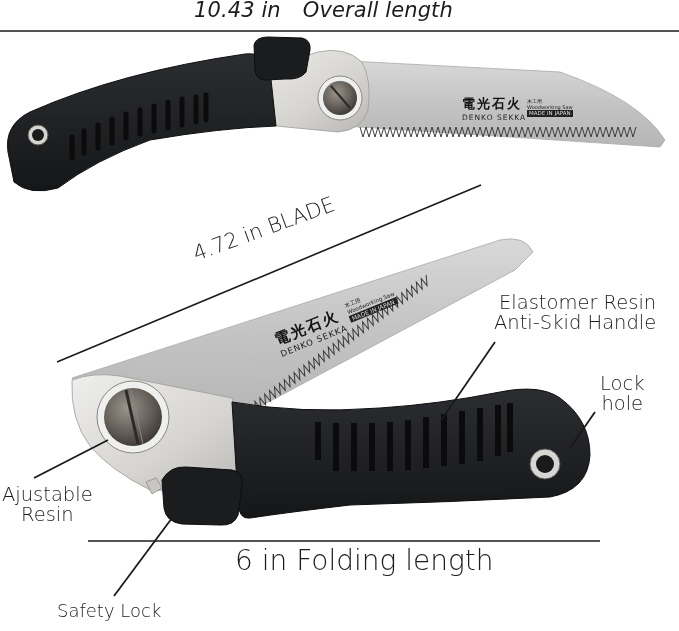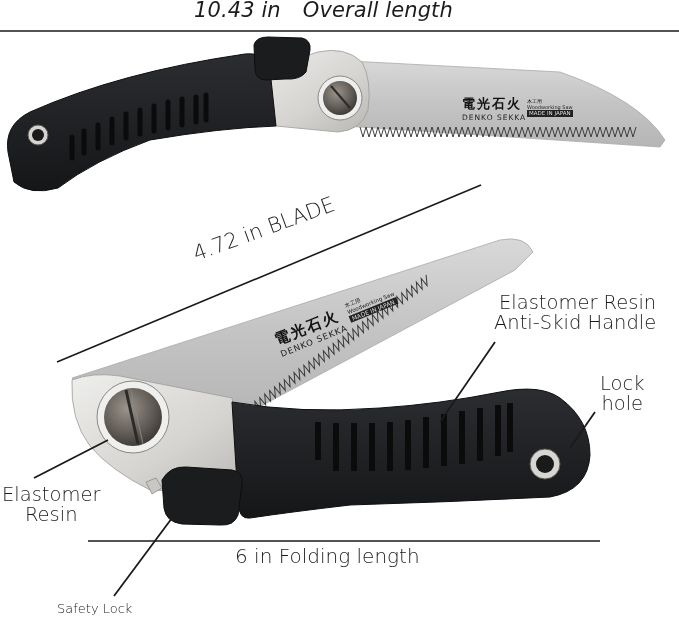--- a/index.html
+++ b/index.html
@@ -6,22 +6,22 @@
   body { width:679px; height:631px; position:relative; overflow:hidden;
          font-family:"DejaVu Sans", "Liberation Sans", sans-serif; color:#1a1a1a; }
   .stage { position:absolute; left:0; top:0; width:679px; height:631px; }
   .label { position:absolute; font-weight:300; color:#1c1c1c; white-space:nowrap; line-height:1.05; }
   .lbl-overall { left:194px; top:-1px; font-size:21px; letter-spacing:0.1px;font-style:italic; }
   .lbl-overall .gap { display:inline-block; width:22px; }
   .lbl-blade { left:190px; top:244px; font-size:21px; transform-origin:0 0; transform:rotate(-20deg); }
   .lbl-elast { left:494px; top:293px; font-size:19.5px; text-align:right; }
   .lbl-rope { left:600px; top:374px; font-size:19.5px; text-align:center; }
   .lbl-bolt { left:2px; top:485px; font-size:19.5px; text-align:center; }
-  .lbl-lock { left:57px; top:602px; font-size:13px; }
-  .lbl-folding { left:235px; top:546px; font-size:20px; }
+  .lbl-lock { left:57px; top:602px; font-size:18px; }
+  .lbl-folding { left:235px; top:546px; font-size:28px; }
   svg.art { position:absolute; left:0; top:0; }
 </style>
 </head>
 <body>
 
 <div class="stage">
 
   <svg class="art" width="679" height="631" viewBox="0 0 679 631">
     <defs>
       <linearGradient id="bladeG" x1="0" y1="0" x2="0" y2="1">
@@ -162,18 +162,18 @@
 
   <div class="label lbl-elast">
     <div>Elastomer Resin</div>
     <div>Anti-Skid Handle</div>
   </div>
   <div class="label lbl-rope">
     <div>Lock</div>
     <div>hole</div>
   </div>
   <div class="label lbl-bolt">
-    <div>Elastomer</div>
+    <div>Ajustable</div>
     <div>Resin</div>
   </div>
   <div class="label lbl-lock">Safety Lock</div>
 
 </div>
 
 </body></html>

